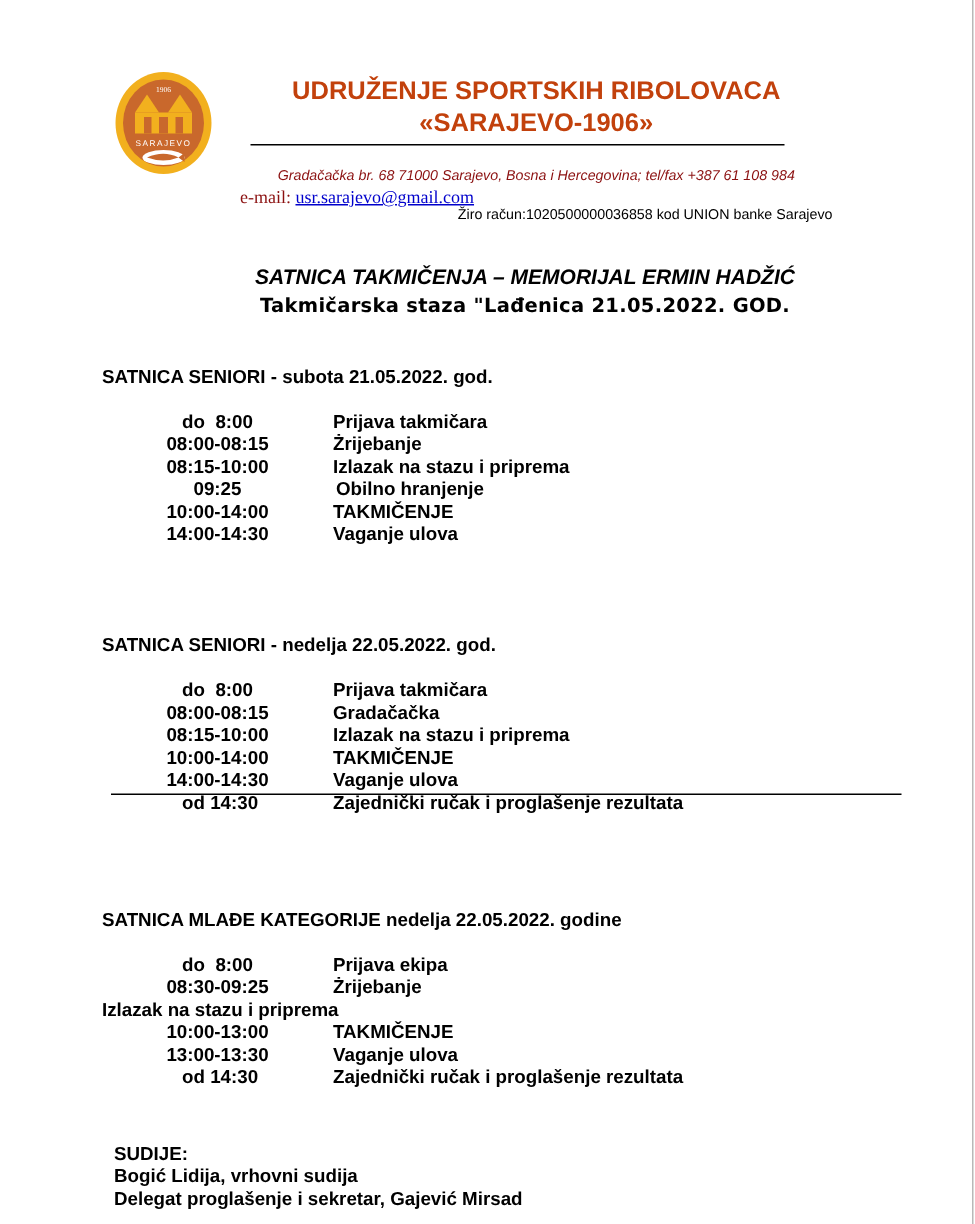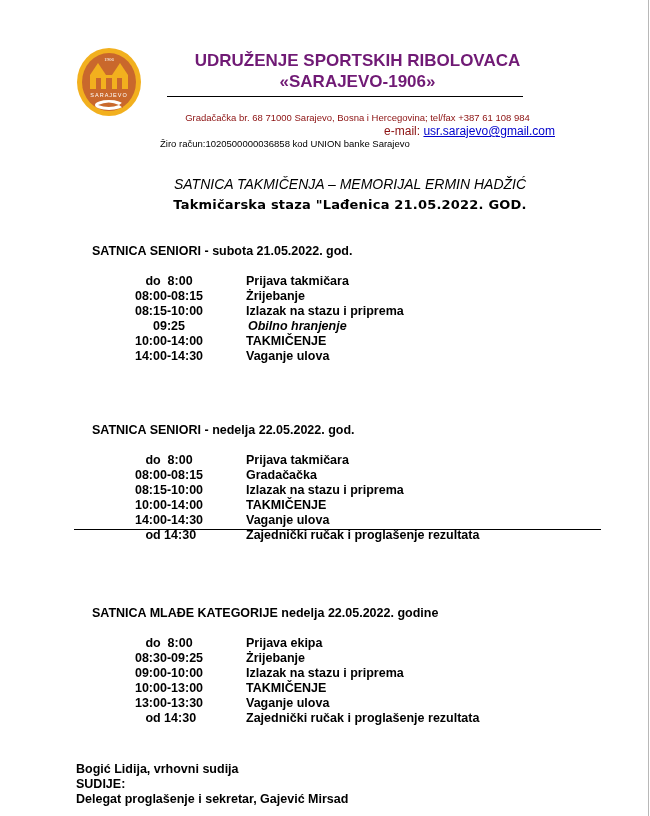--- a/index.html
+++ b/index.html
@@ -1,32 +1,32 @@
 <!DOCTYPE html>
 <html><head>
 <meta charset="utf-8">
 <style>
   html, body { margin: 0; padding: 0; background: #ffffff; }
   body { width: 650px; height: 816px; position: relative; overflow: hidden; font-family: "Liberation Sans", sans-serif; color: #000; }
   .page-edge { position: absolute; left: 648px; top: 0; width: 1px; height: 816px; background: #b8b8b8; }
   .logo { position: absolute; left: 76px; top: 47px; width: 66px; height: 70px; }
-  .org-title { position: absolute; left: 160px; top: 50px; width: 395px; text-align: center; color: #701a75; font-weight: bold; font-size: 17px; line-height: 21px; }
+  .org-title { position: absolute; left: 160px; top: 50px; width: 395px; text-align: center; color: #c2410c; font-weight: bold; font-size: 17px; line-height: 21px; }
   .header-rule { position: absolute; left: 167px; top: 96px; width: 356px; height: 1px; background: #000; }
-  .addr { position: absolute; left: 160px; top: 112px; width: 395px; text-align: center; font-size: 9.5px; color: #8b1010; }
-  .email-line { position: absolute; left: 160px; top: 124px; width: 395px; text-align: right; font-family: Liberation Sans, sans-serif; font-size: 12px; color: #8b1010; }
+  .addr { position: absolute; left: 160px; top: 112px; width: 395px; text-align: center; font-size: 9.5px; color: #8b1010; font-style: italic; }
+  .email-line { position: absolute; left: 160px; top: 124px; width: 395px; text-align: left; font-family: Liberation Serif, serif; font-size: 12px; color: #8b1010; }
   .email-line a { color: #0000cc; text-decoration: underline; }
-  .bank { position: absolute; left: 160px; top: 138px; width: 395px; text-align: left; font-size: 9.5px; color: #000; }
-  .doc-title { position: absolute; left: 100px; top: 176px; width: 500px; text-align: center; font-size: 14px; font-weight: normal; font-style: italic; }
+  .bank { position: absolute; left: 160px; top: 138px; width: 395px; text-align: right; font-size: 9.5px; color: #000; }
+  .doc-title { position: absolute; left: 100px; top: 176px; width: 500px; text-align: center; font-size: 14px; font-weight: bold; font-style: italic; }
   .doc-subtitle { position: absolute; left: 100px; top: 197px; width: 500px; text-align: center; font-size: 13px; font-weight: bold; font-family: "DejaVu Sans", sans-serif; letter-spacing: 0.2px; }
-  .section { position: absolute; left: 92px; font-size: 12.5px; font-weight: bold; }
+  .section { position: absolute; left: 68px; font-size: 12.5px; font-weight: bold; }
   .section .heading { line-height: 15px; }
   .section .rows { margin-top: 15px; }
   .row { display: flex; line-height: 15px; height: 15px; white-space: pre; text-align: center; }
   .row .time { width: 154px; }
-  .row .act.shift { margin-left: 2px; font-style: italic; }
+  .row .act.shift { margin-left: 2px; }
   .divider { position: absolute; left: 74px; top: 529px; width: 527px; height: 1px; background: #000; }
   .judges { position: absolute; left: 76px; top: 762px; font-size: 12.5px; font-weight: bold; line-height: 15px; }
 </style>
 </head>
 <body>
 
 <div class="page-edge"></div>
 
 <svg class="logo" viewBox="0 0 66 70">
   <ellipse cx="33" cy="35" rx="32" ry="34" fill="#f2b01e"></ellipse>
@@ -81,24 +81,24 @@
   </div>
 </div>
 
 <div class="divider"></div>
 
 <div class="section" style="top:606px;">
   <div class="heading">SATNICA  MLAĐE KATEGORIJE  nedelja 22.05.2022. godine</div>
   <div class="rows">
     <div class="row"><span class="time">do  8:00</span><span class="act">Prijava ekipa</span></div>
     <div class="row"><span class="time">08:30-09:25</span><span class="act">Żrijebanje</span></div>
-    <div class="row"><span class="time">09:00-10:00</span><span class="act">Izlazak na stazu i priprema</span></div>
+    <div class="row"><span class="act">Izlazak na stazu i priprema</span></div>
     <div class="row"><span class="time">10:00-13:00</span><span class="act">TAKMIČENJE</span></div>
     <div class="row"><span class="time">13:00-13:30</span><span class="act">Vaganje ulova</span></div>
     <div class="row"><span class="time"> od 14:30</span><span class="act">Zajednički ručak i proglašenje rezultata</span></div>
   </div>
 </div>
 
 <div class="judges">
+  <div>SUDIJE:</div>
   <div>Bogić Lidija, vrhovni sudija</div>
-  <div>SUDIJE:</div>
   <div>Delegat proglašenje i sekretar, Gajević Mirsad</div>
 </div>
 
 </body></html>

